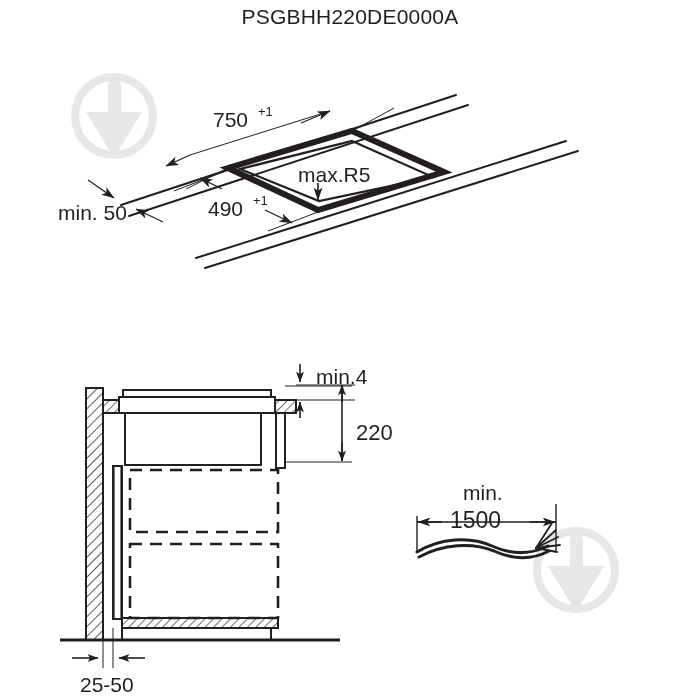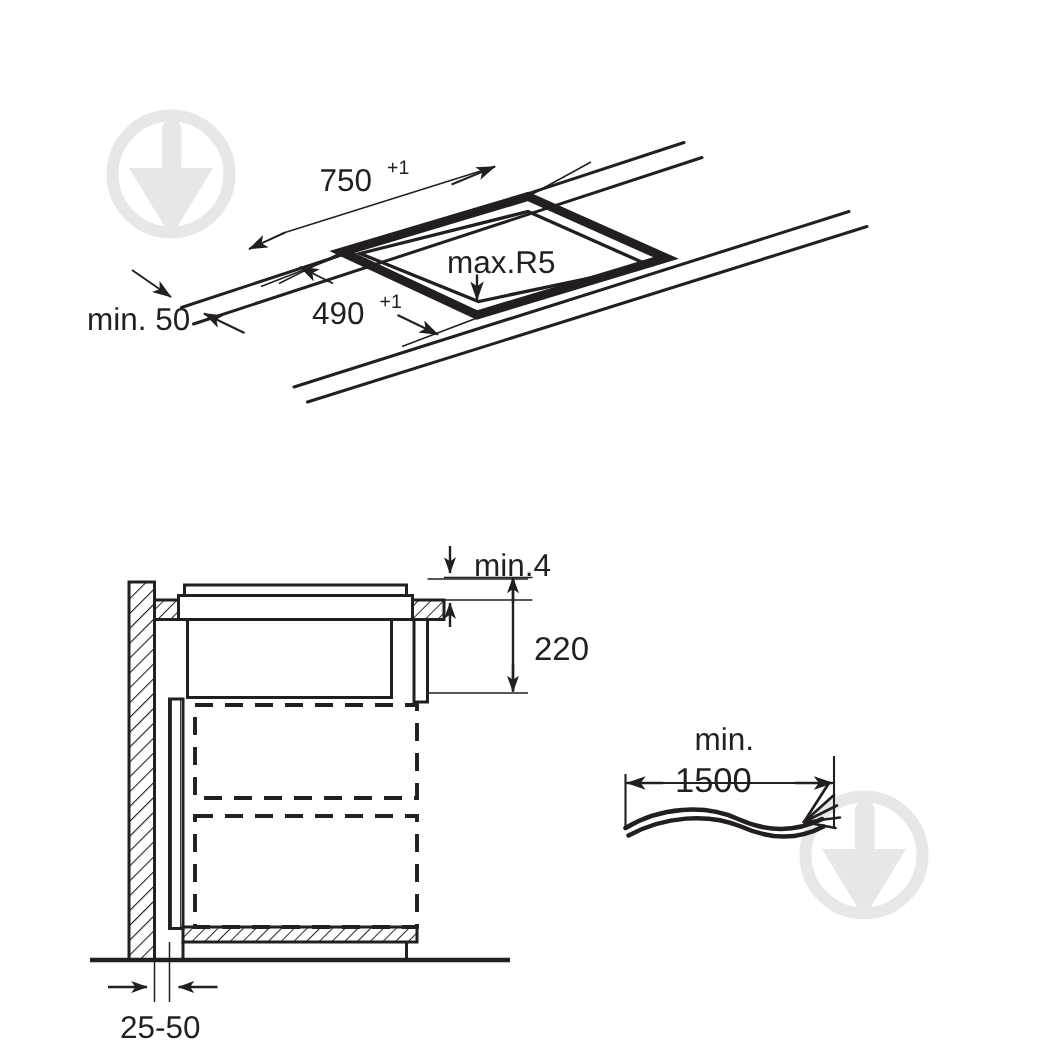--- a/index.html
+++ b/index.html
@@ -38,20 +38,23 @@
     top: 5px;
     width: 700px;
     height: 28px;
   }
 </style>
 </head>
 <body>
 
 <div id="page">
 
+  <div id="title-wrap">
+    <div class="ttl">PSGBHH220DE0000A</div>
+  </div>
 
   <svg id="drawing" viewBox="0 0 700 700">
     <defs>
       <marker id="ah" markerWidth="13" markerHeight="9" refX="12.4" refY="4.5" orient="auto" markerUnits="userSpaceOnUse">
         <path d="M0,0 L13,4.5 L0,9 L3.2,4.5 Z" fill="#231f20"></path>
       </marker>
       <marker id="ah2" markerWidth="11" markerHeight="8" refX="10.5" refY="4" orient="auto" markerUnits="userSpaceOnUse">
         <path d="M0,0 L11,4 L0,8 L2.7,4 Z" fill="#231f20"></path>
       </marker>
       <pattern id="hatch" width="7" height="7" patternTransform="rotate(45)" patternUnits="userSpaceOnUse">

